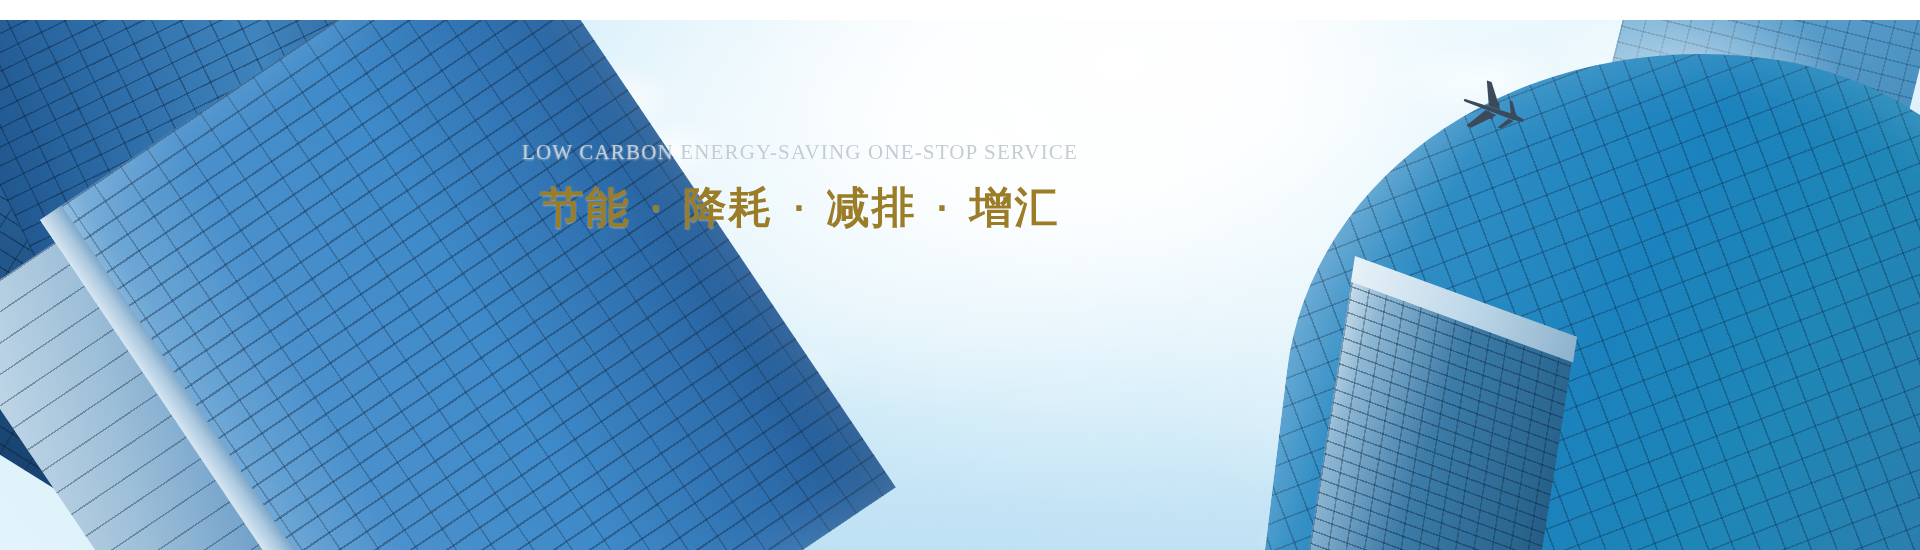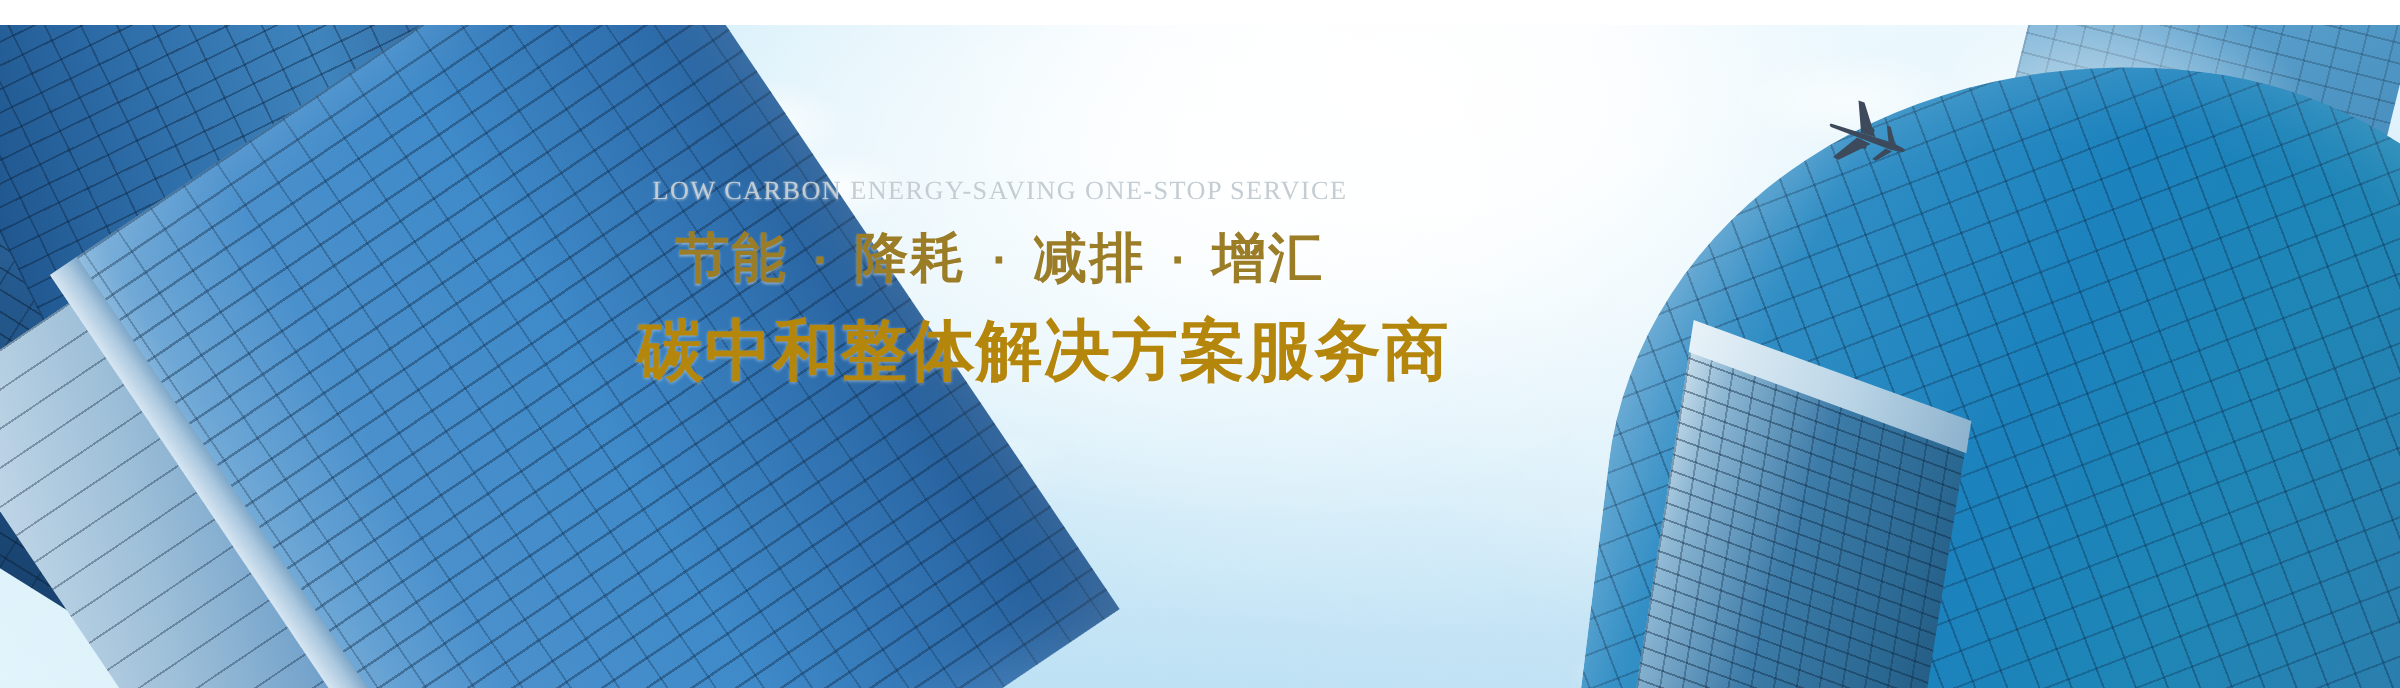--- a/index.html
+++ b/index.html
@@ -283,16 +283,15 @@
     <div class="tagline">
       <span>节能</span>
       <span class="dot">·</span>
       <span>降耗</span>
       <span class="dot">·</span>
       <span>减排</span>
       <span class="dot">·</span>
       <span>增汇</span>
     </div>
 
-    <div class="headline">碳中和整体解决方案服务商</div>
   </div>
 
 </div>
 
 </body></html>

